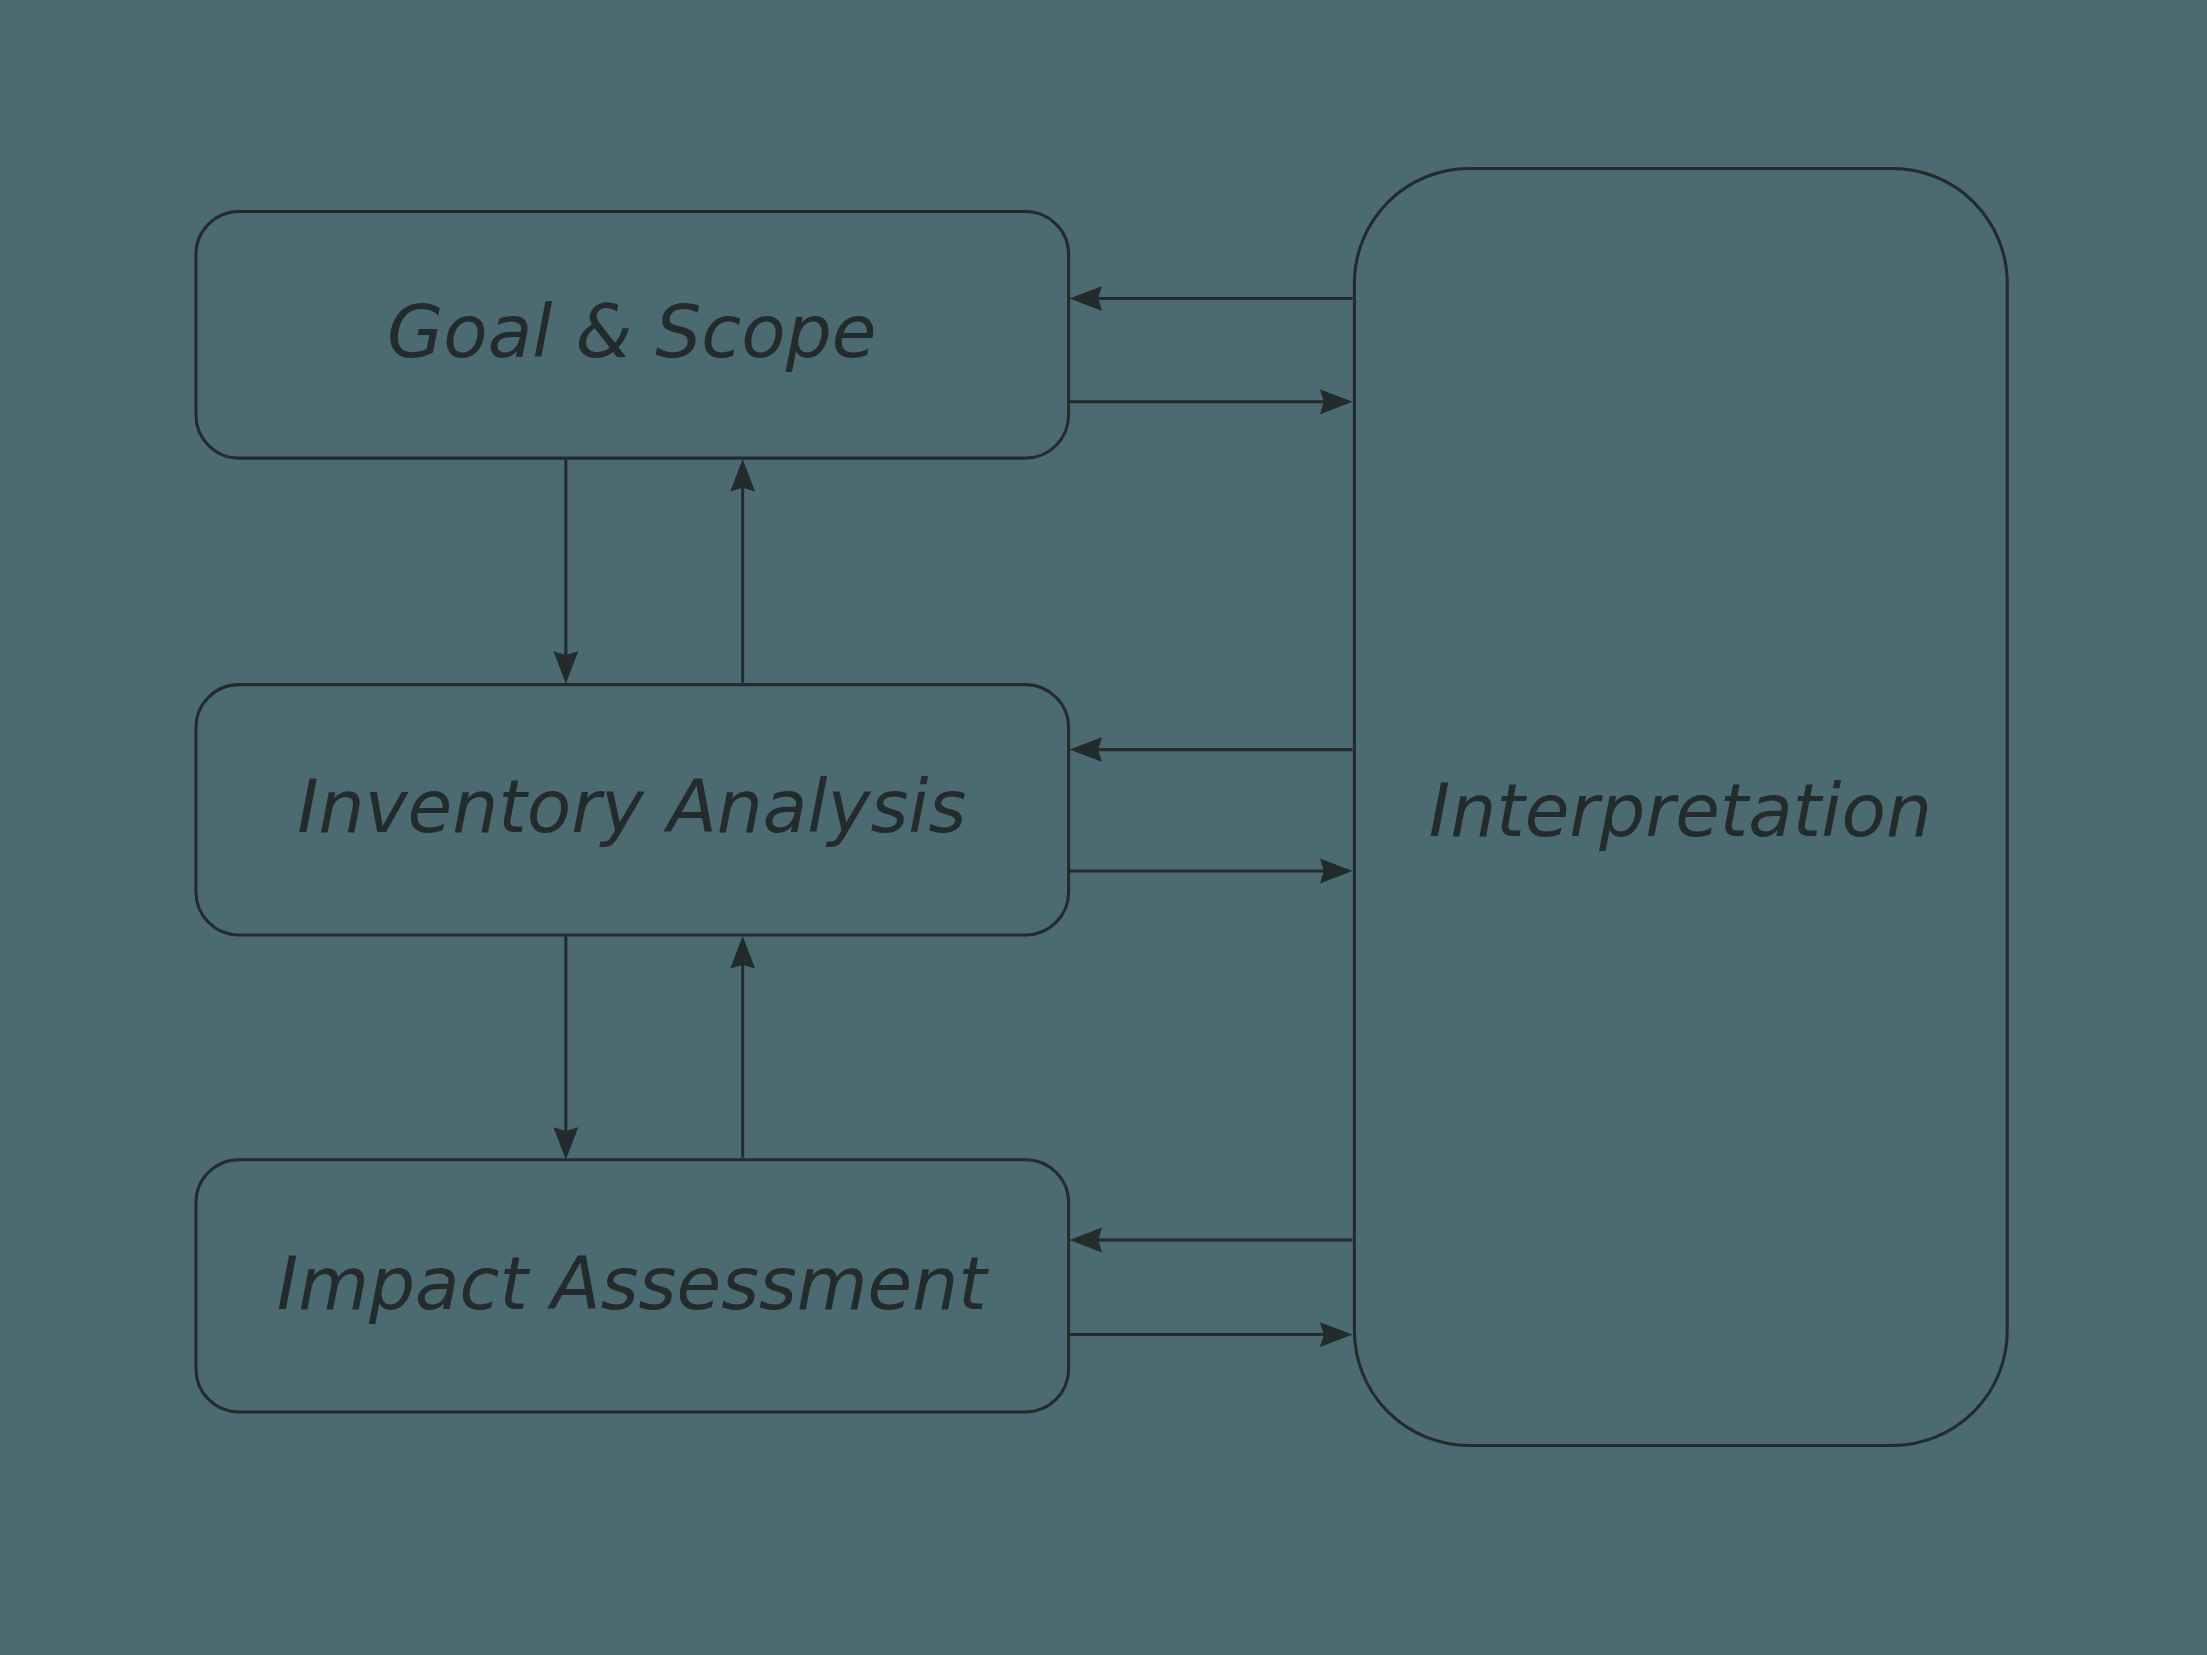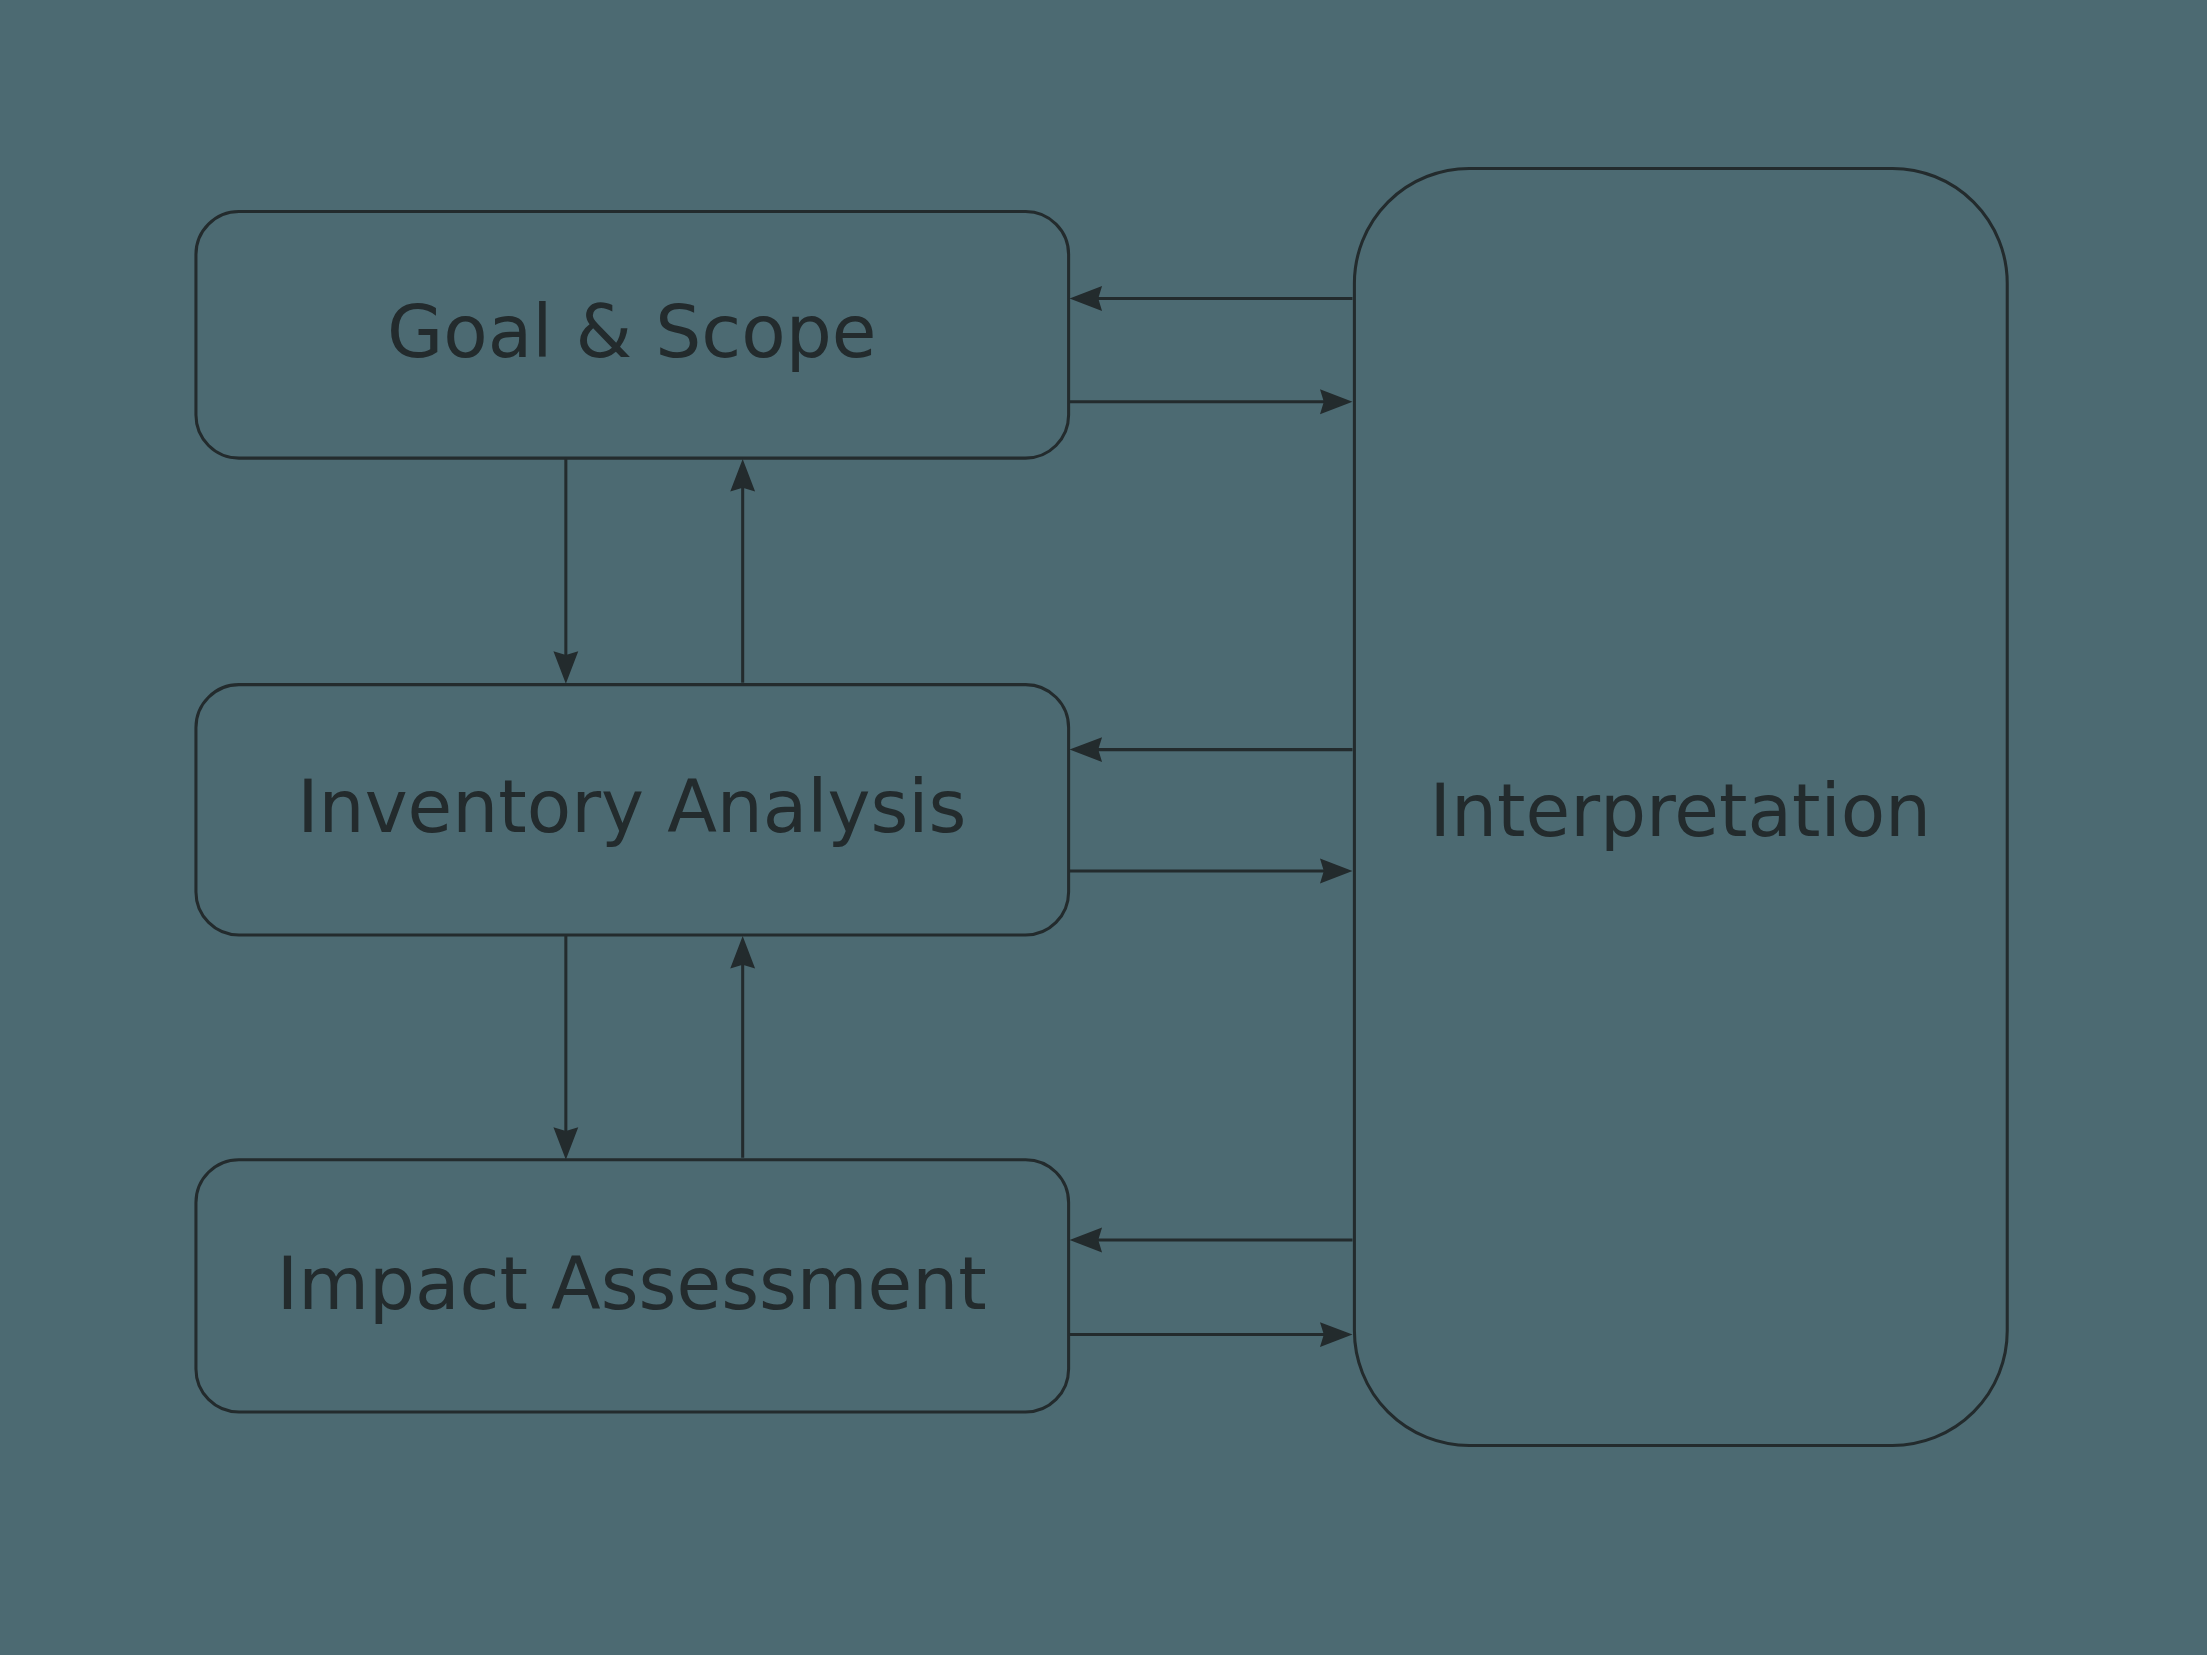--- a/index.html
+++ b/index.html
@@ -11,20 +11,21 @@
     width: 2207px;
     height: 1656px;
     overflow: hidden;
     font-family: "DejaVu Sans", sans-serif;
   }
   #diagram-root {
     position: relative;
     width: 2207px;
     height: 1656px;
     background: #4c6a72;
+    font-style: italic;
   }
   svg.diagram-svg {
     display: block;
     width: 2207px;
     height: 1656px;
   }
   .node-shape {
     fill: none;
     stroke: #232b2d;
     stroke-width: 3.2;

